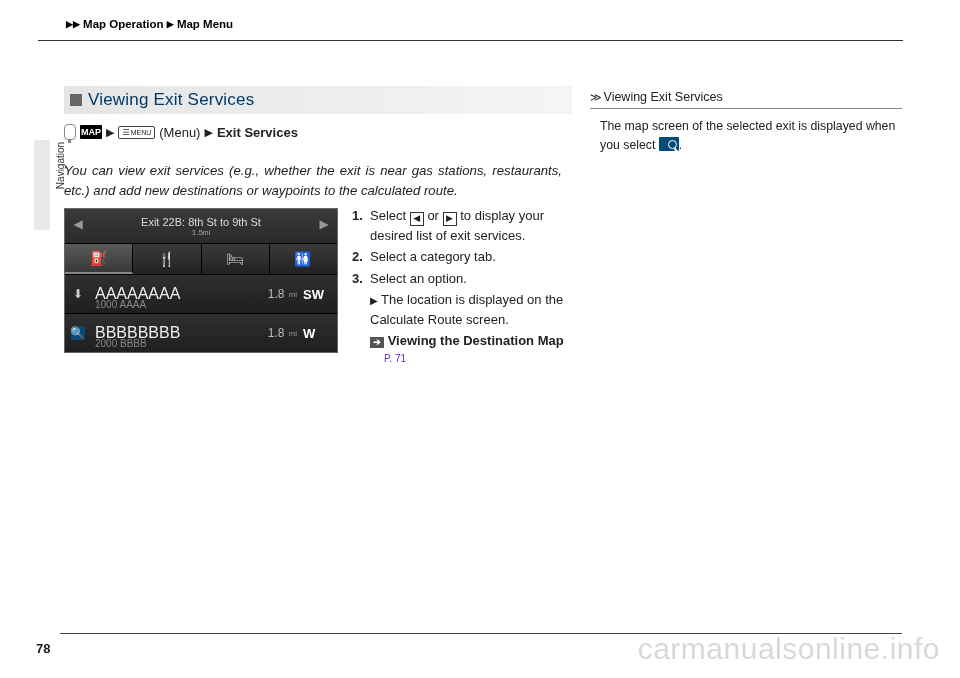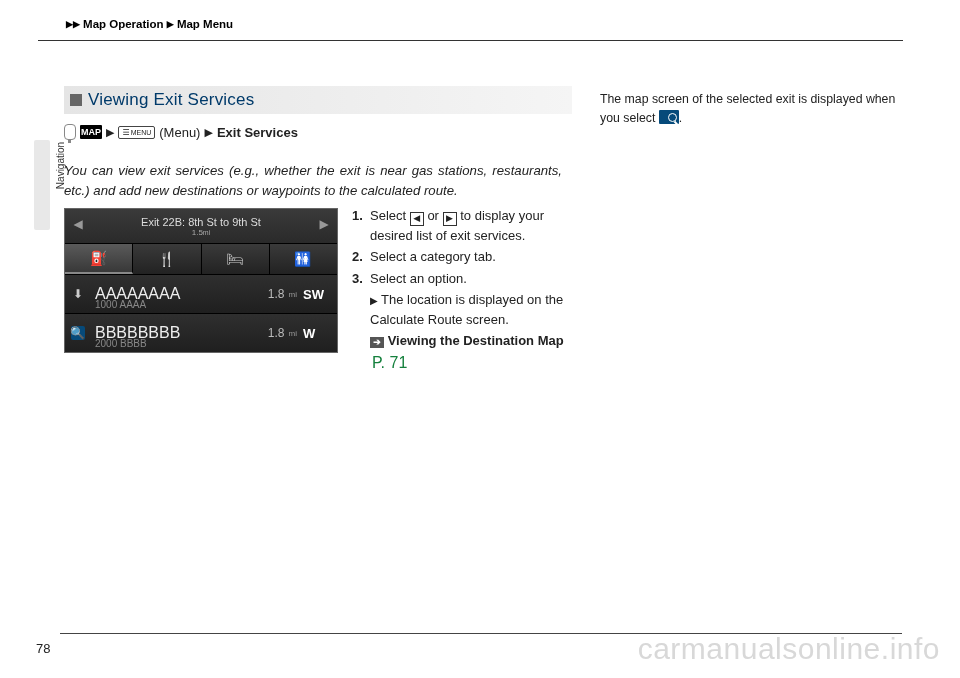--- a/index.html
+++ b/index.html
@@ -182,21 +182,21 @@
   .map-zoom-icon {
     display:inline-block; width:20px; height:14px; background:#064a7a; position:relative; vertical-align:-2px; border-radius:1px;
   }
   .map-zoom-icon::after {
     content:''; position:absolute; right:2px; bottom:2px; width:7px; height:7px; border:1.5px solid #fff; border-radius:50%;
   }
   .map-zoom-icon::before {
     content:''; position:absolute; right:1px; bottom:1px; width:4px; height:1.5px; background:#fff; transform:rotate(45deg);
   }
   .page-no {
-    position:absolute; bottom:22px; left:36px; font-size:13px; font-weight:400;
+    position:absolute; bottom:22px; left:36px; font-size:13px; font-weight:700;
   }
   .hr-bottom {
     position:absolute; bottom:44px; left:60px; width:842px; border-top:1px solid #444;
   }
   .watermark {
     position:absolute; bottom:12px; right:20px; font-size:30px; color:#d8d8d8; font-weight:400; letter-spacing:0.5px; font-family: Arial, sans-serif;
   }
 </style>
 </head>
 <body>
@@ -288,24 +288,27 @@
     <span>Select an option.</span>
   </div>
   <div class="indent">
     <span class="tri-r" style="font-size:10px;">▶</span>
     <span>The location is displayed on the Calculate Route screen.</span>
   </div>
   <div class="indent" style="margin-top:2px;">
     <span class="xref-icon">➔</span>
     <b>Viewing the Destination Map</b>
   </div>
-  <div class="indent" style="color:#15803d;font-size:16px;margin-left:20px;">P. 71</div>
+  <div class="indent" style="color:#6d28d9;font-size:10px;margin-left:32px;">P. 71</div>
 </div>
 
 <div class="right-col">
+  <div class="hd">
+    <span class="fast">≫</span><span>Viewing Exit Services</span>
+  </div>
   <div class="note">
     <span>The map screen of the selected exit is displayed when you select</span>
     <span class="map-zoom-icon"></span><span>.</span>
   </div>
 </div>
 
 <div class="hr-bottom"></div>
 <div class="page-no">78</div>
 <div class="watermark">carmanualsonline.info</div>
 

